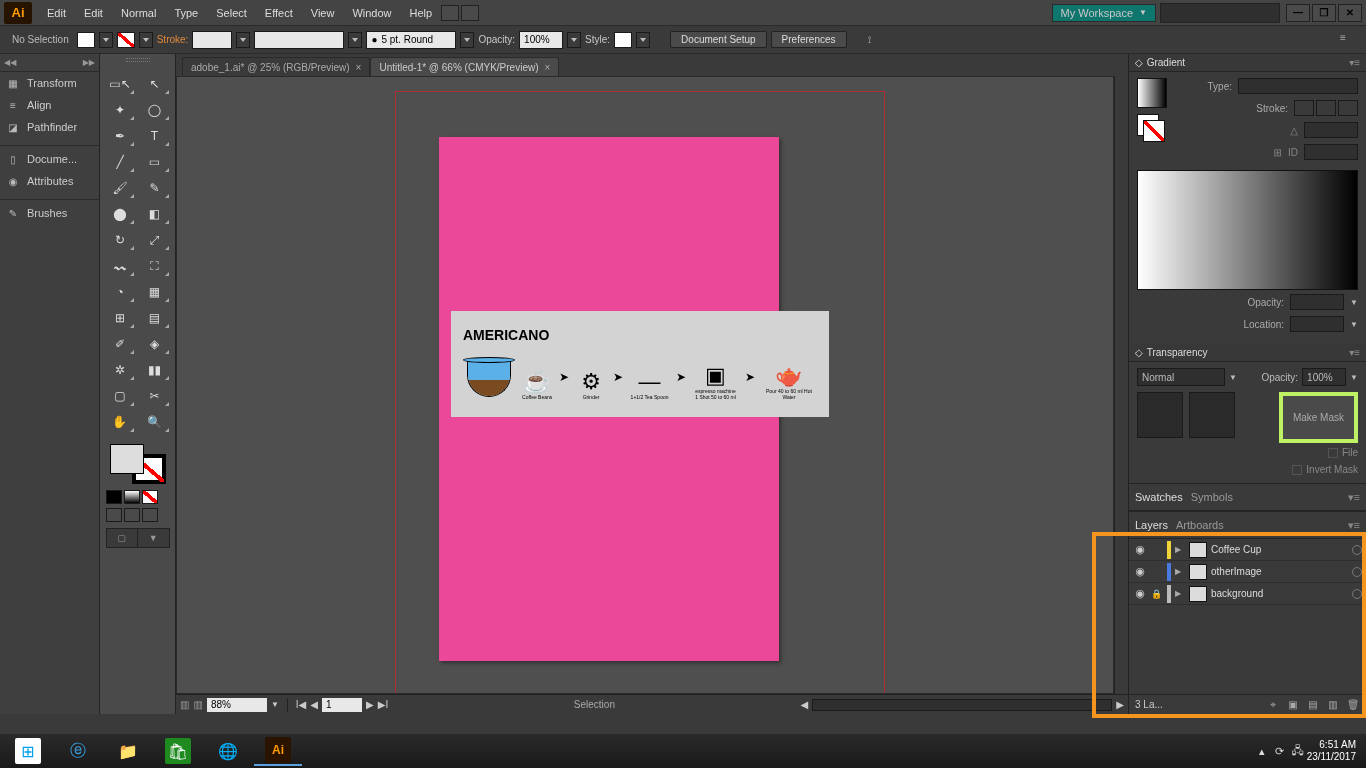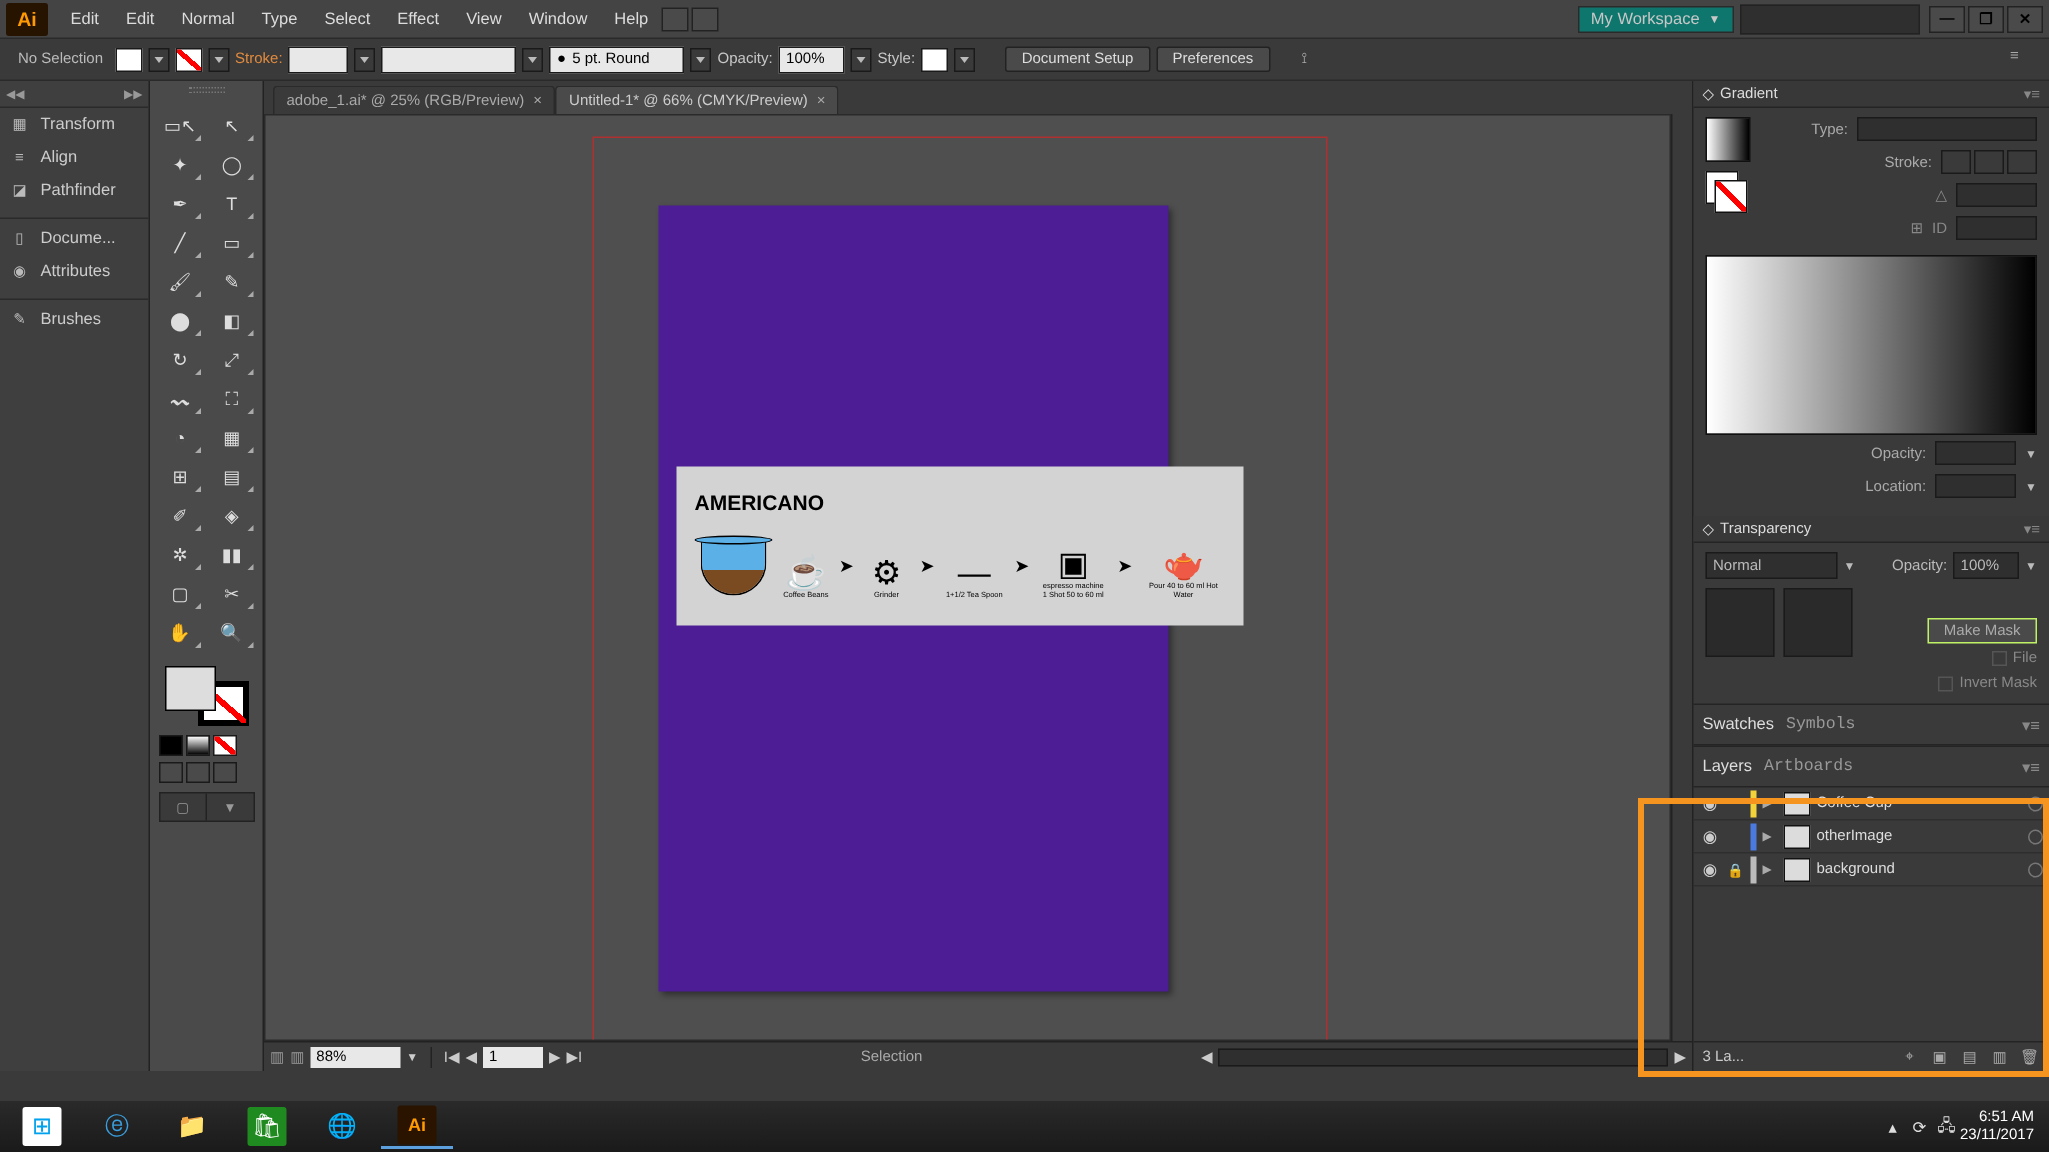--- a/index.html
+++ b/index.html
@@ -49,21 +49,21 @@
 .double-btn div{ flex:1; display:flex; align-items:center; justify-content:center; color:#999; font-size:9px;}
 .double-btn div:first-child{border-right:1px solid #222;}
 
 .center { flex: 1; display:flex; flex-direction:column; background:#4a4a4a; }
 .tabs { height: 22px; background: #3a3a3a; display:flex; align-items:flex-end; padding-left:6px; gap:0px;}
 .tab { height: 20px; padding: 2px 8px; background: #4a4a4a; border:1px solid #2a2a2a; border-bottom:none; display:flex; align-items:center; gap:6px; font-size:10px; color:#ccc; border-radius:3px 3px 0 0; position:relative; top:1px;}
 .tab.inactive { background:#3a3a3a; color:#aaa;}
 .tab .close { color:#aaa; font-size:10px;}
 .canvas-area { flex:1; background:#4f4f4f; position:relative; overflow:hidden; border:1px solid #2a2a2a;}
 .red-box { position:absolute; left:218px; top:14px; width:490px; height:614px; border:1px solid #b03030;}
-.artboard { position:absolute; left:262px; top:60px; width:340px; height:524px; background:#4c1d95; box-shadow: 2px 2px 4px rgba(0,0,0,0.4);}
+.artboard { position:absolute; left:262px; top:60px; width:340px; height:524px; background:#ec4899; box-shadow: 2px 2px 4px rgba(0,0,0,0.4);}
 .canvas-panel { position:absolute; left:12px; top:174px; width:378px; height:106px; background:#d3d3d3;}
 .cp-title { font-family: Arial Black, Arial, sans-serif; font-weight:900; font-size:14px; color:#000; position:absolute; left:12px; top:16px; letter-spacing:0px;}
 .cp-row { position:absolute; left:12px; top:36px; right:12px; height:60px; display:flex; align-items:center; gap:6px;}
 .cup { width:56px; height:40px; position:relative;}
 .cup .body { position:absolute; left:4px; right:4px; top:4px; bottom:0; border:1px solid #000; border-top:none; border-radius: 0 0 24px 24px; overflow:hidden;}
 .cup .water { position:absolute; left:0; right:0; top:0; height:55%; background:#5bb0e8;}
 .cup .coffee { position:absolute; left:0; right:0; bottom:0; height:45%; background:#7a4a20;}
 .cup .rim { position:absolute; left:0; right:0; top:0; height:6px; border:1px solid #000; border-radius:50%; background:#5bb0e8;}
 .iconbox { width:34px; height:46px; display:flex; flex-direction:column; align-items:center; justify-content:flex-end; gap:2px;}
 .iconbox .glyph { font-size:22px; color:#000; line-height:1;}
@@ -84,26 +84,26 @@
 .rp-field { height:16px; background:#2f2f2f; border:1px solid #1a1a1a; flex:0 0 54px;}
 .rp-field.wide { flex:0 0 120px;}
 .rp-btnrow { display:flex; gap:2px;}
 .rp-btn { width:20px; height:16px; border:1px solid #1a1a1a; background:#3a3a3a;}
 .grad-sw { width:30px; height:30px; background:linear-gradient(to right, #fff, #000); border:1px solid #111;}
 .grad-sw2 { width:22px; height:22px; background:#fff; border:1px solid #111; position:relative;}
 .grad-sw2.none::after{ content:""; position:absolute; inset:0; background:linear-gradient(to top right, transparent 43%, red 43%, red 57%, transparent 57%);}
 .grad-preview { height:120px; margin:4px 0; background:linear-gradient(to right, #fff, #000); border:1px solid #111;}
 .transp { }
 .blend { width:88px; height:18px; background:#2f2f2f; border:1px solid #1a1a1a; display:flex; align-items:center; padding:0 4px;}
-.mask-btn { padding:2px 10px; border:1px solid #bef264; background:#4a4a4a; color:#aaa; font-size:10px;margin-top:20px;}
+.mask-btn { padding:16px 10px; border:4px solid #bef264; background:#4a4a4a; color:#aaa; font-size:10px;}
 .chk { display:flex; align-items:center; gap:4px; color:#888; font-size:10px; margin:2px 0;}
 .chk .box { width:10px; height:10px; border:1px solid #555;}
 .swatch-head { display:flex; gap:8px; padding:0 6px; height:28px; align-items:center; border-top:1px solid #242424; border-bottom:1px solid #242424;}
 .sw-tab { color:#ddd; }
-.sw-tab.dim { color:#999;font-family:Liberation Mono, monospace;}
+.sw-tab.dim { color:#999;}
 .layers { }
 .layer-row { display:flex; align-items:center; height:22px; border-bottom:1px solid #2e2e2e; padding:0 4px; gap:4px;}
 .layer-eye { width:14px; text-align:center; color:#ccc; font-size:11px;}
 .layer-lock { width:12px; text-align:center; color:#aaa; font-size:9px;}
 .layer-exp { width:10px; color:#aaa; font-size:8px;}
 .layer-color { width:4px; height:18px;}
 .layer-thumb { width:18px; height:16px; background:#dcdcdc; border:1px solid #111;}
 .layer-name { flex:1; font-size:10px; color:#ddd;}
 .layer-target { width:10px; height:10px; border:1px solid #777; border-radius:50%;}
 .layers-foot { height:20px; display:flex; align-items:center; padding:0 6px; gap:6px; font-size:10px; color:#ccc; border-top:1px solid #242424;}

